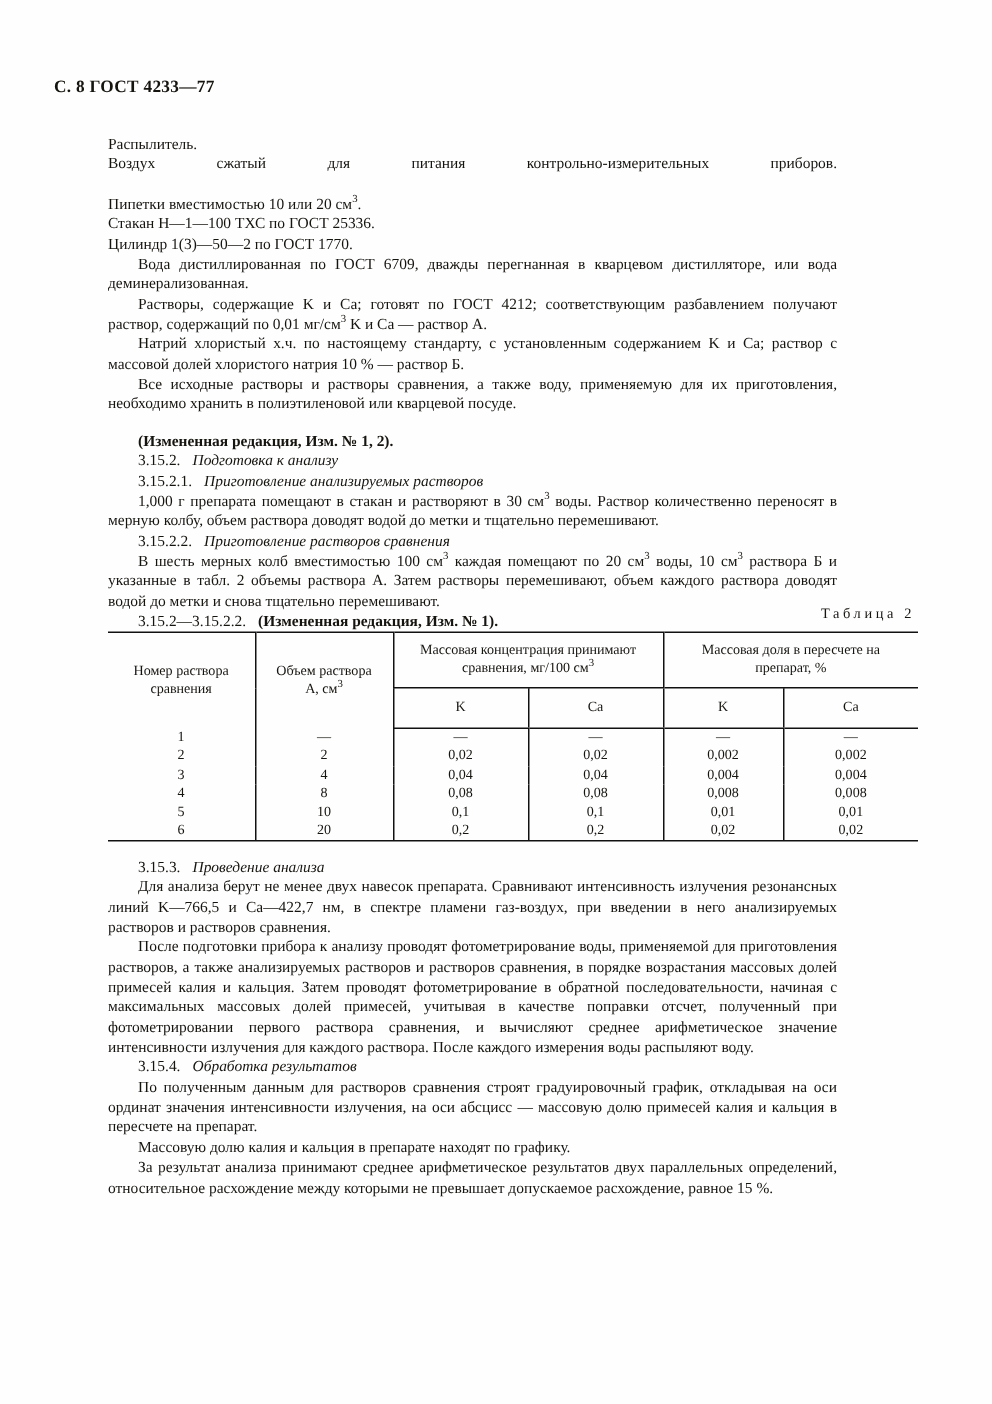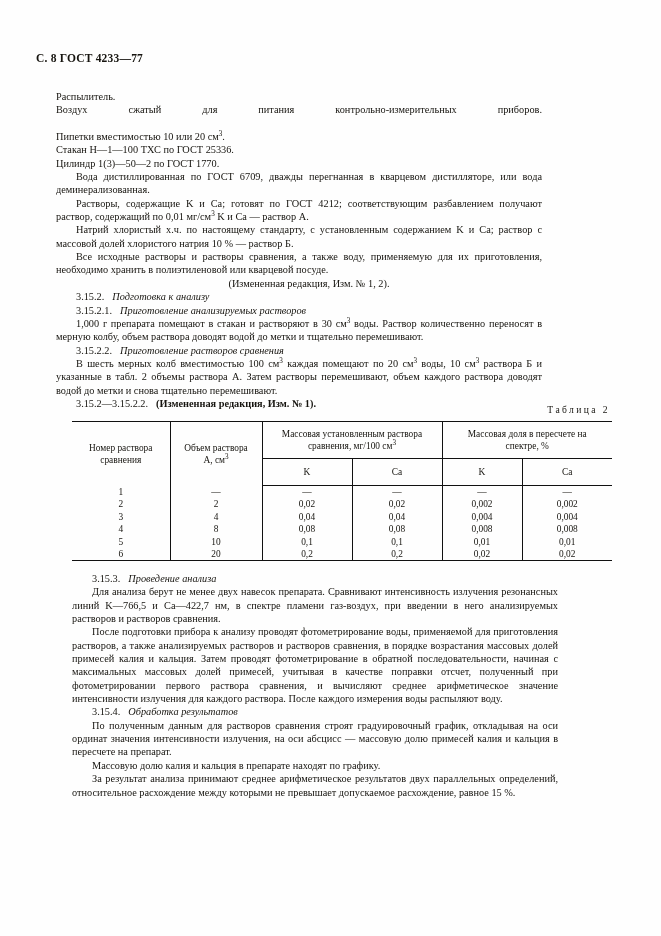--- a/index.html
+++ b/index.html
@@ -31,21 +31,21 @@
     left: 36px;
     top: 52px;
     font-size: 11.5px;
     font-weight: bold;
     letter-spacing: 0.2px;
   }
 
   
   .col {
     position: absolute;
-    left: 56px;
+    left: 72px;
     top: 90px;
     width: 486px;
     font-size: 10.3px;
     line-height: 13.35px;
     text-align: justify;
     text-justify: inter-word;
   }
 
   .col p {
     margin: 0;
@@ -61,21 +61,21 @@
   p.spaced {
     text-indent: 0;
     text-align: justify;
   }
   p.spaced:after {
     content: "";
     display: inline-block;
     width: 100%;
   }
 
-  p.bold { font-weight: normal; text-indent: 20px; text-align: center; }
+  p.bold { font-weight: bold; text-indent: 20px; text-align: left; margin-top: 11px; }
 
   .sec {
     text-indent: 20px;
     text-align: left;
     margin: 0;
   }
   .sec .ital {
     font-style: italic;
     margin-left: 8px;
   }
@@ -190,26 +190,26 @@
       <thead>
         <tr>
           <th class="hdr-cell topline" rowspan="2">
             <span>Номер раствора сравнения</span>
           </th>
           <th class="hdr-cell topline vl" rowspan="2">
             <span>Объем раствора</span><br>
             <span>A, см</span><sup>3</sup>
           </th>
           <th class="hdr-span topline vl hl" colspan="2">
-            <span>Массовая установленным раствора</span><br>
+            <span>Массовая концентрация принимают</span><br>
             <span>сравнения, мг/100 см</span><sup>3</sup>
           </th>
           <th class="hdr-span topline vl hl" colspan="2">
             <span>Массовая доля в пересчете на</span><br>
-            <span>спектре,  %</span>
+            <span>препарат,  %</span>
           </th>
         </tr>
         <tr>
           <th class="hdr-sub vl botline">K</th>
           <th class="hdr-sub vl botline">Ca</th>
           <th class="hdr-sub vl botline">K</th>
           <th class="hdr-sub vl botline">Ca</th>
         </tr>
       </thead>
       <tbody>

